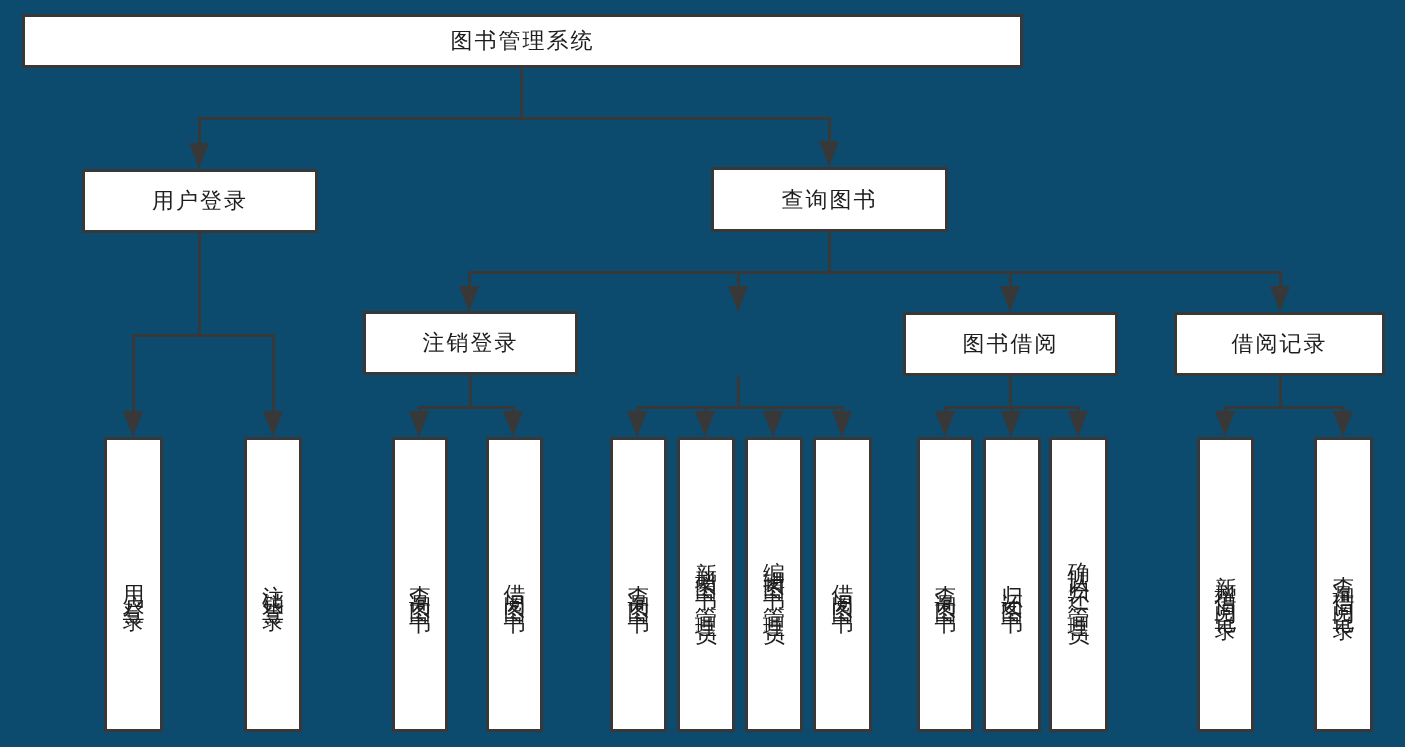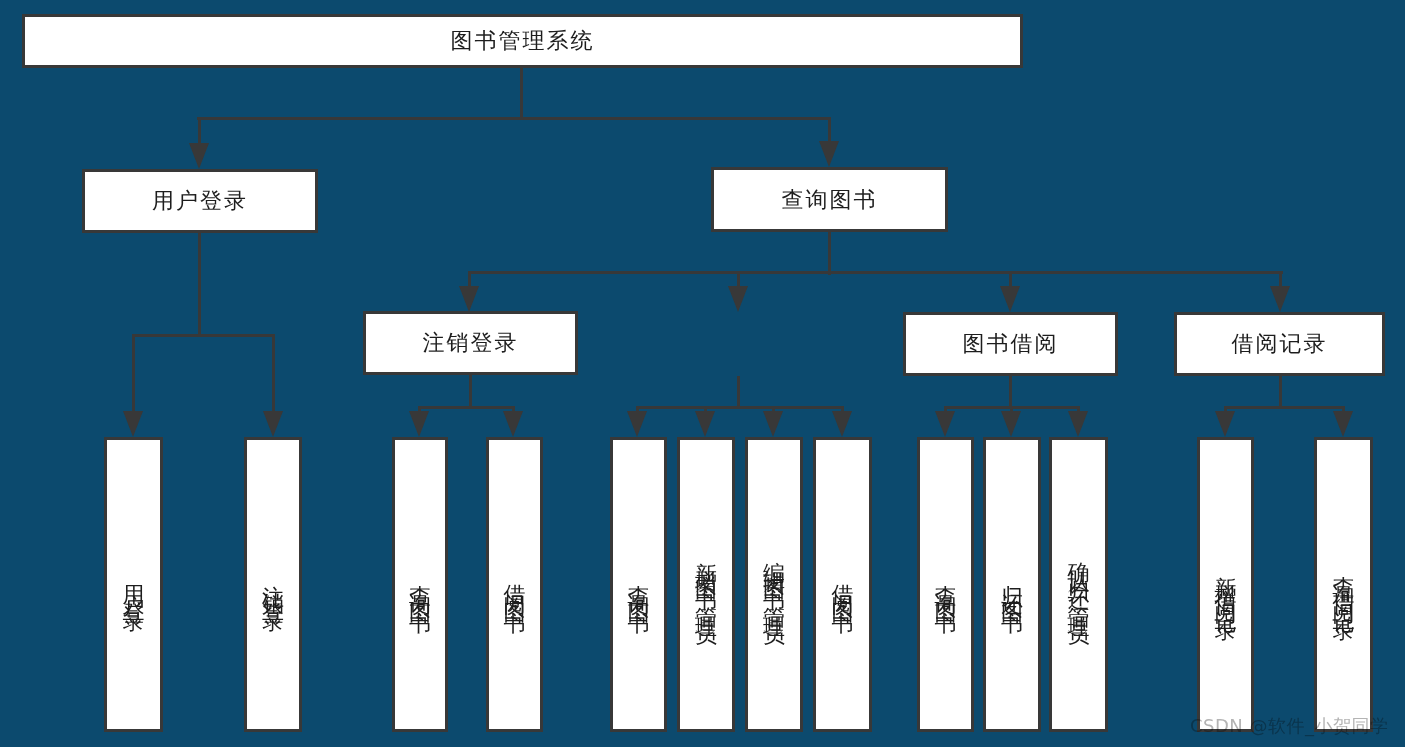--- a/index.html
+++ b/index.html
@@ -149,15 +149,14 @@
     <span>确认归还（管理员）</span>
   </div>
 
   <div class="box leaf" style="left:1197px;width:57px;">
     <span>新增借阅记录</span>
   </div>
   <div class="box leaf" style="left:1314px;width:59px;">
     <span>查询借阅记录</span>
   </div>
 
-  <div class="watermark">CSDN @软件_小贺同学</div>
 
 </div>
 
 </body></html>

